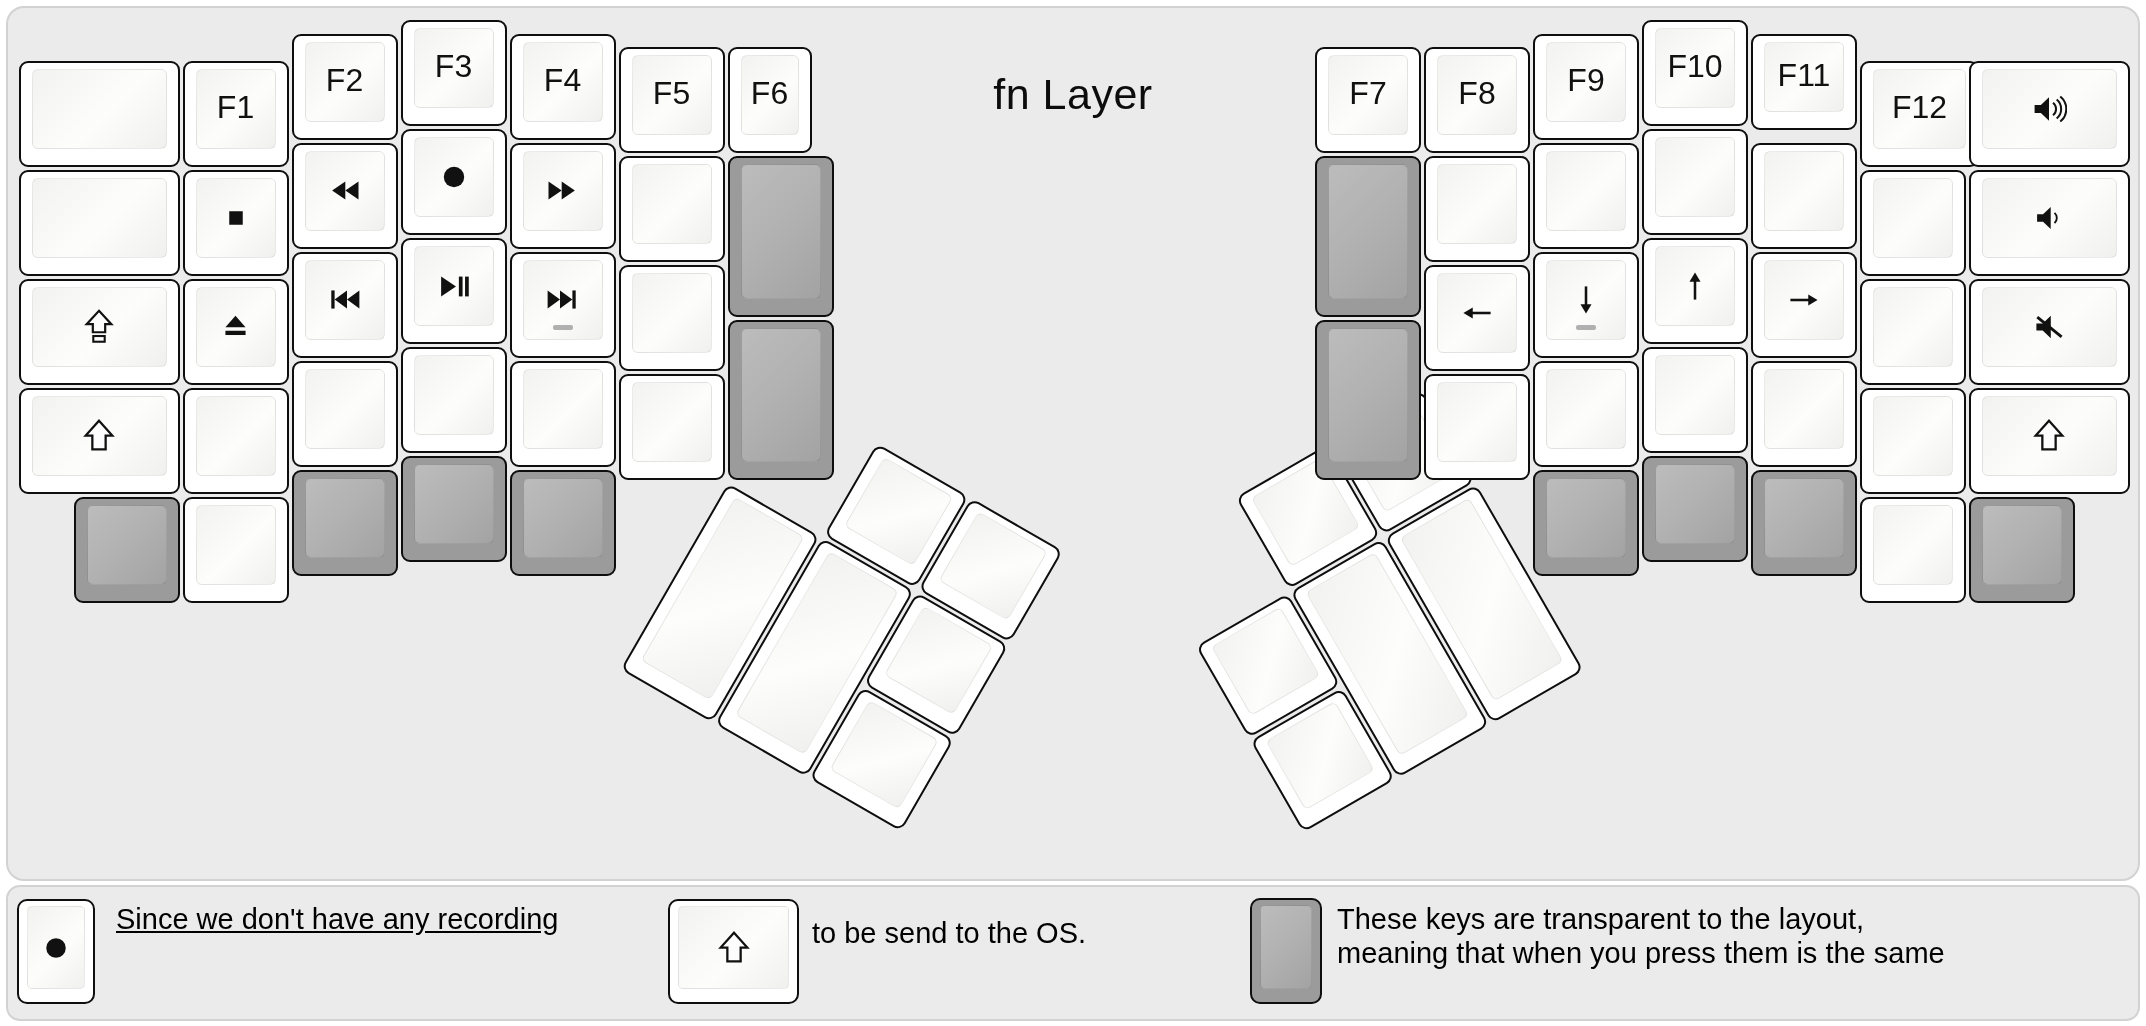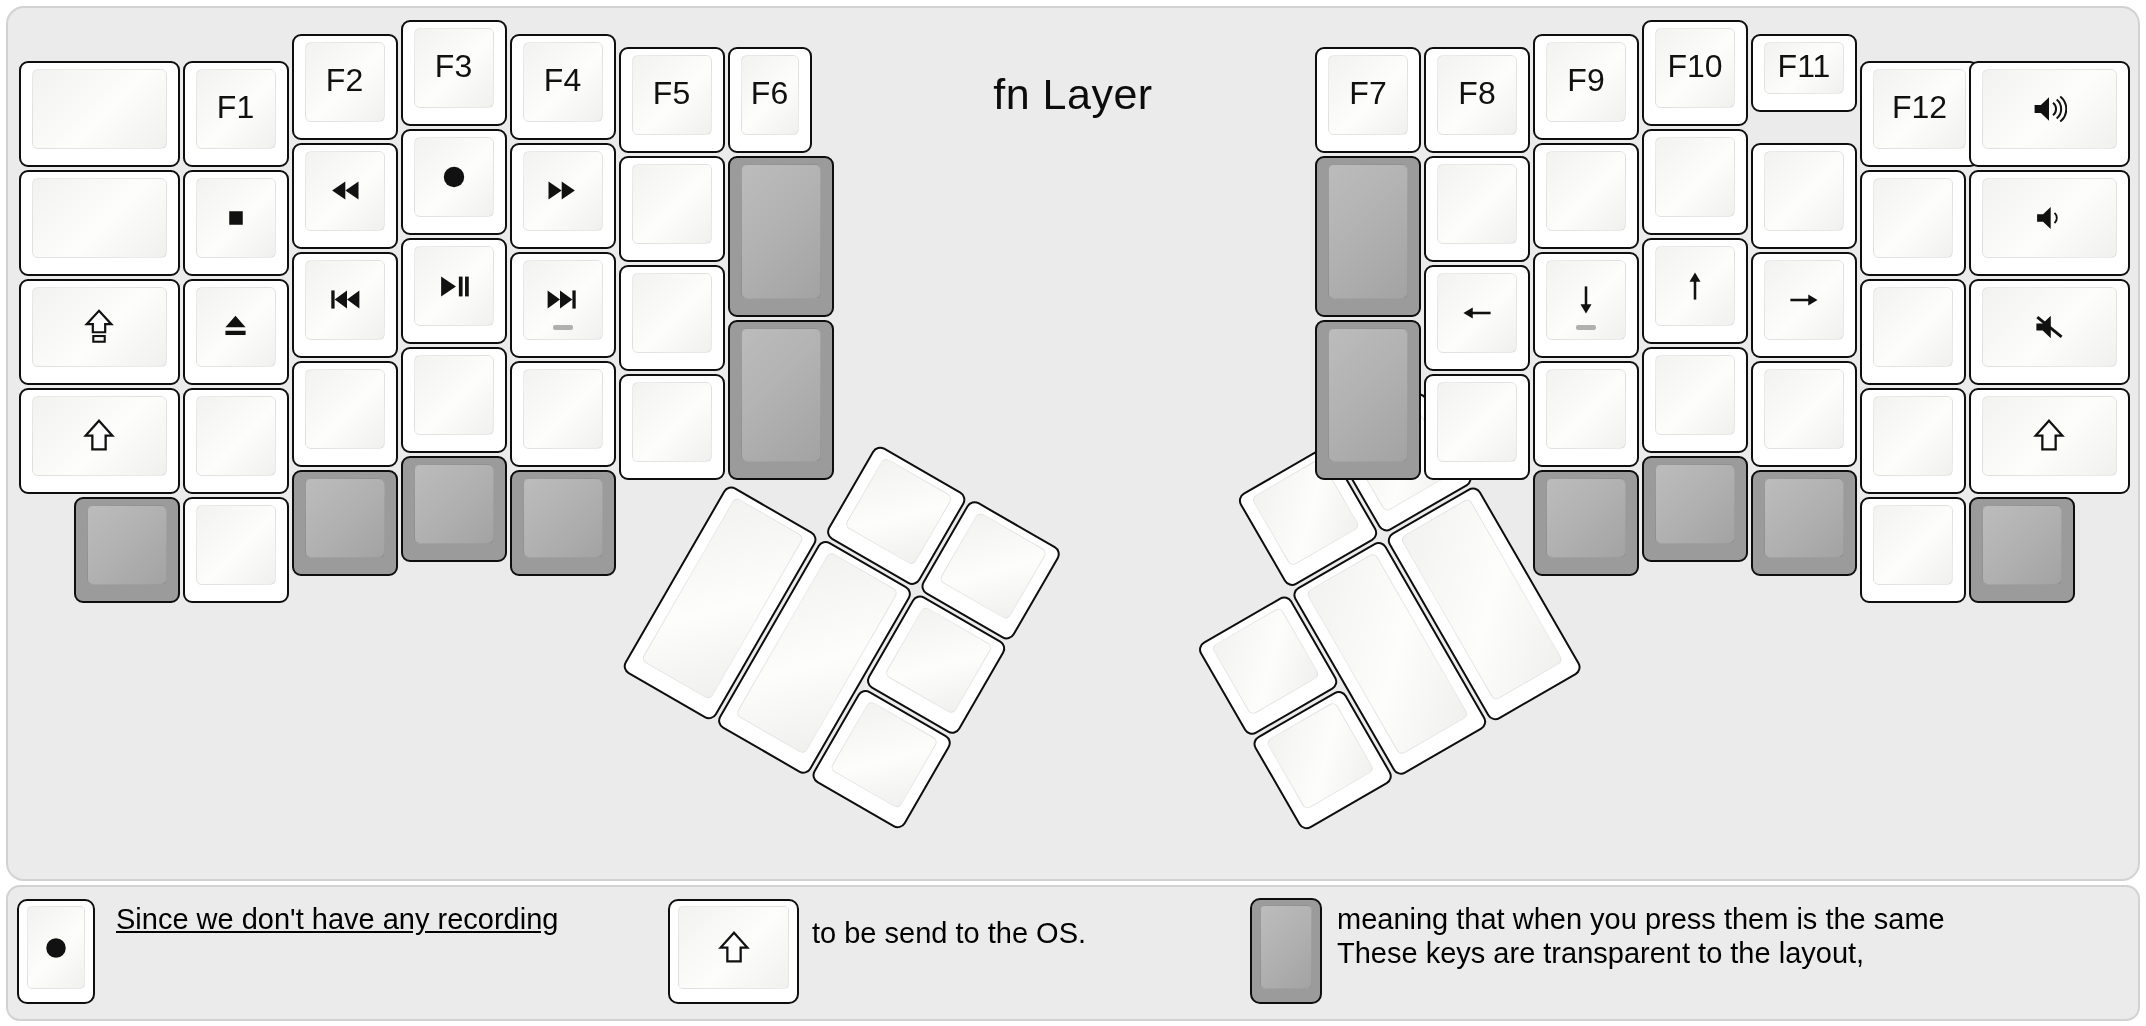--- a/index.html
+++ b/index.html
@@ -337,21 +337,21 @@
             </svg>
           </span>
         </div>
       </div>
       <div class="key white" style="left: 1642px; top: 347px; width: 106px; height: 106px;">
         <div class="cap"></div>
       </div>
       <div class="key gray" style="left: 1642px; top: 456px; width: 106px; height: 106px;">
         <div class="cap"></div>
       </div>
-      <div class="key white" style="left: 1751px; top: 33.625px; width: 106px; height: 78px;">
+      <div class="key white" style="left: 1751px; top: 33.625px; width: 106px; height: 96px;">
         <div class="cap">
           <span class="klabel">F11</span>
         </div>
       </div>
       <div class="key white" style="left: 1751px; top: 142.625px; width: 106px; height: 106px;">
         <div class="cap"></div>
       </div>
       <div class="key white" style="left: 1751px; top: 251.625px; width: 106px; height: 106px;">
         <div class="cap">
           <span>
@@ -453,17 +453,17 @@
           </span>
         </div>
       </div>
       <div class="legend-item-text" style="left: 812px; top: 916px;">
         <div>to be send to the OS.</div>
       </div>
       <div class="legend-key gray" style="left: 1250px; top: 898px; width: 72px; height: 106px;">
         <div class="cap"></div>
       </div>
       <div class="legend-item-text" style="left: 1337px; top: 902px;">
+        <div>These keys are transparent to the layout,</div>
         <div>meaning that when you press them is the same</div>
-        <div>These keys are transparent to the layout,</div>
       </div>
     </div>
 </div>
 
 </body></html>

